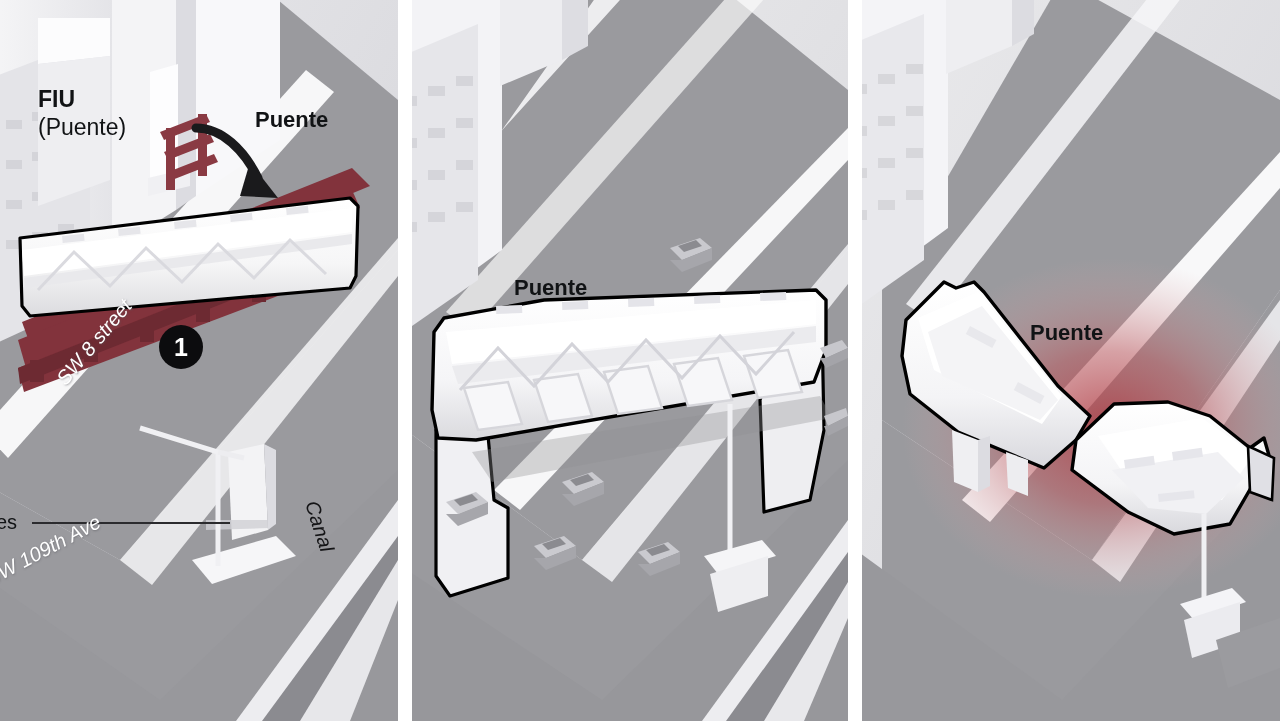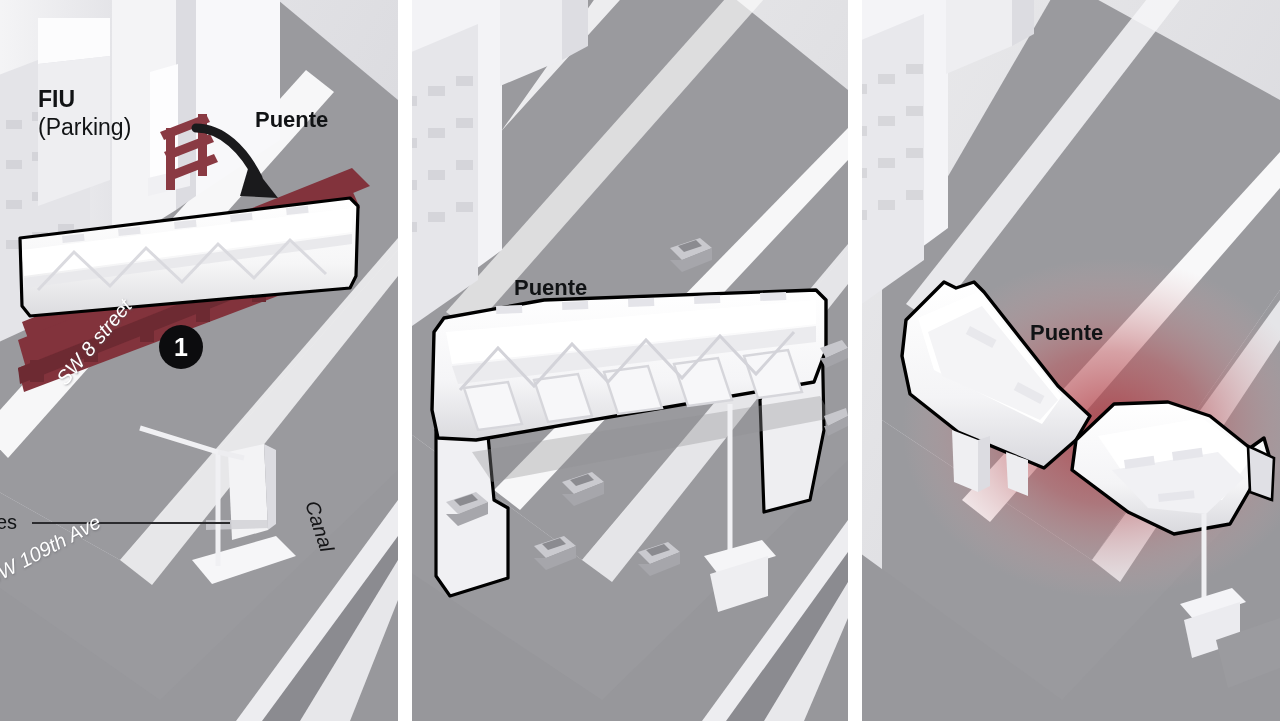--- a/index.html
+++ b/index.html
@@ -173,21 +173,21 @@
         <path d="M218,452 L244,458" stroke="#ededf0" stroke-width="5" fill="none"></path>
 
         <path d="M196,128 C222,128 244,150 258,178" stroke="#1a1a1c" stroke-width="9" fill="none" stroke-linecap="round"></path>
         <polygon points="250,162 278,198 240,196" fill="#1a1a1c"></polygon>
       </svg>
     </div>
 
     <div class="leader"></div>
 
     <div class="lbl lbl-dark l-fiu">FIU</div>
-    <div class="lbl lbl-dark-reg l-parking">(Parking)</div>
+    <div class="lbl lbl-dark-reg l-parking">(Puente)</div>
     <div class="lbl lbl-dark l-puente-1">Puente</div>
 
     <div class="lbl street-white s1-sw8">SW 8 street</div>
     <div class="lbl street-dark s1-canal">Canal</div>
     <div class="lbl street-white s1-109">SW 109th Ave</div>
     <div class="lbl lbl-dark-reg s1-cut">es</div>
 
     <div class="badge" id="badge-1">1</div>
   </div>
 

